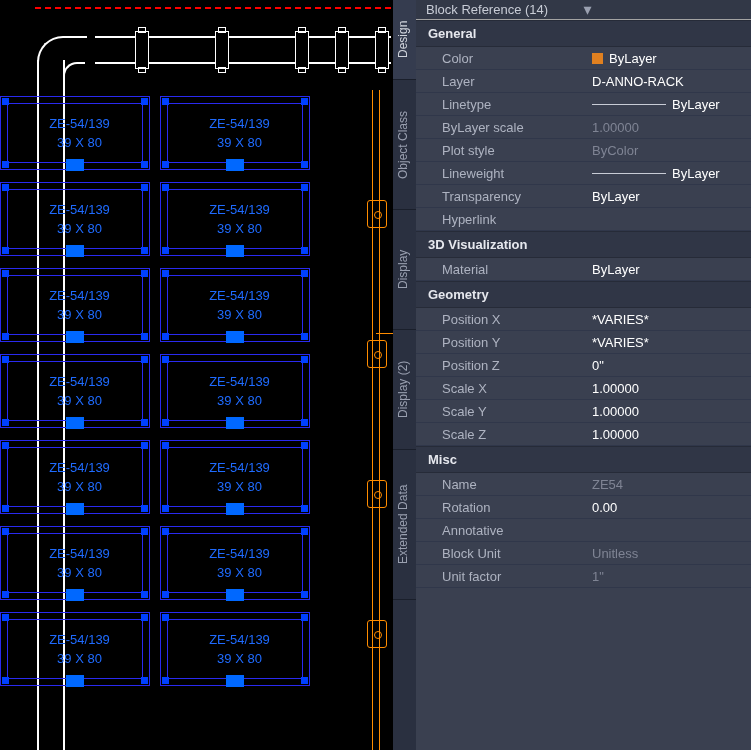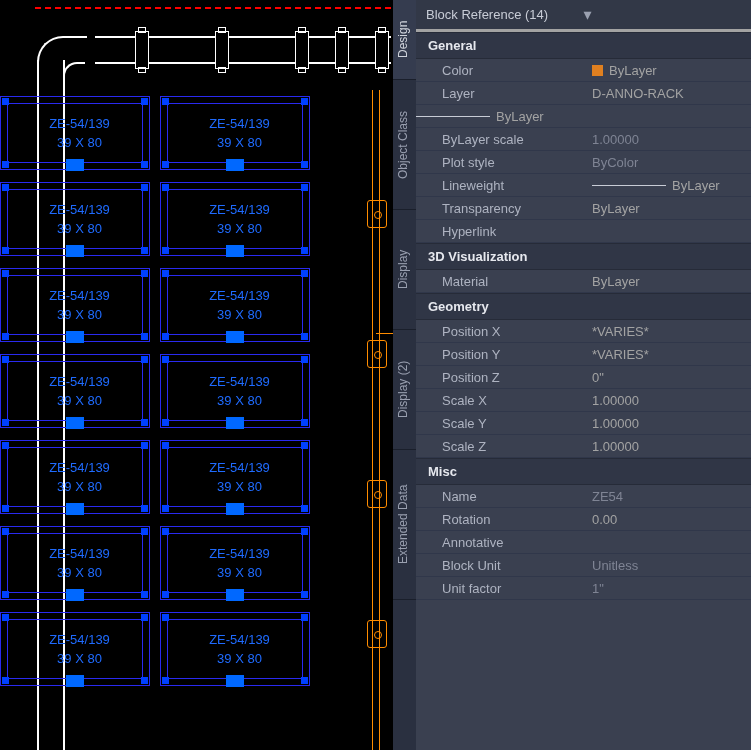--- a/index.html
+++ b/index.html
@@ -36,27 +36,27 @@
 .vnode { position:absolute; left:-6px; width:20px; height:28px; border:1px solid #ff8c00; border-radius:3px; }
 .vnode::after { content:""; position:absolute; left:50%; top:50%; width:6px; height:6px; margin:-3px; border:1px solid #ff8c00; border-radius:50%; }
 .vstub { position:absolute; left:376px; width:38px; height:1px; border-top:1px solid #ff8c00; }
 .vstub::after { content:""; position:absolute; right:-1px; top:-8px; width:1px; height:16px; background:#ff8c00; }
 
 .tabs { position:absolute; left:393px; top:0; width:23px; height:750px; background:#2a3040; display:flex; flex-direction:column; }
 .tab { writing-mode:vertical-rl; transform:rotate(180deg); color:#9aa0b0; font-size:12px; padding:12px 3px; border-top:1px solid #1a1f2b; text-align:center; cursor:pointer; }
 .tab.active { background:#353c4f; color:#d0d4dc; }
 
 .panel { position:absolute; left:416px; right:0; top:0; bottom:0; background:#3a4050; color:#c8ccd6; font-size:13px; }
-.panel-hd { height:32px; display:flex; align-items:center; padding:0 10px; background:#323847; border-bottom:3px solid #a3a3a3; }
+.panel-hd { height:20px; display:flex; align-items:center; padding:0 10px; background:#323847; border-bottom:1px solid #a3a3a3; }
 .panel-hd span { flex:1; }
 .panel-hd .dd { color:#9aa0b0; font-size:16px; }
 .section { background:#303646; padding:5px 12px; font-weight:600; color:#e6e8ee; border-top:1px solid #262b38; border-bottom:1px solid #262b38; }
 .prop { display:flex; height:23px; align-items:center; border-bottom:1px solid #30374a;justify-content:space-between; }
 .prop .k { width:176px; padding-left:26px; color:#aeb3c1; }
-.prop .v { flex:1; color:#a3a3a3; display:flex; align-items:center; gap:6px; }
+.prop .v { flex:1; color:#ffffff; display:flex; align-items:center; gap:6px; }
 .prop .v.dim { color:#7f8494; }
 .swatch { width:11px; height:11px; background:#e08020; display:inline-block; }
 .ltline { display:inline-block; width:74px; height:1px; background:#c8ccd6; }
 .lwline { display:inline-block; width:74px; height:1px; background:#c8ccd6; }
 </style>
 </head>
 <body>
 
 <div class="canvas">
 
@@ -275,20 +275,21 @@
       <div class="v">
         <span class="swatch"></span>
         <span>ByLayer</span>
       </div>
     </div>
   <div class="prop">
       <div class="k">Layer</div>
       <div class="v">D-ANNO-RACK</div>
     </div>
   <div class="prop">
+      <div class="k">Linetype</div>
       <div class="v">
         <span class="ltline"></span>
         <span>ByLayer</span>
       </div>
     </div>
   <div class="prop">
       <div class="k">ByLayer scale</div>
       <div class="v dim">1.00000</div>
     </div>
   <div class="prop">

